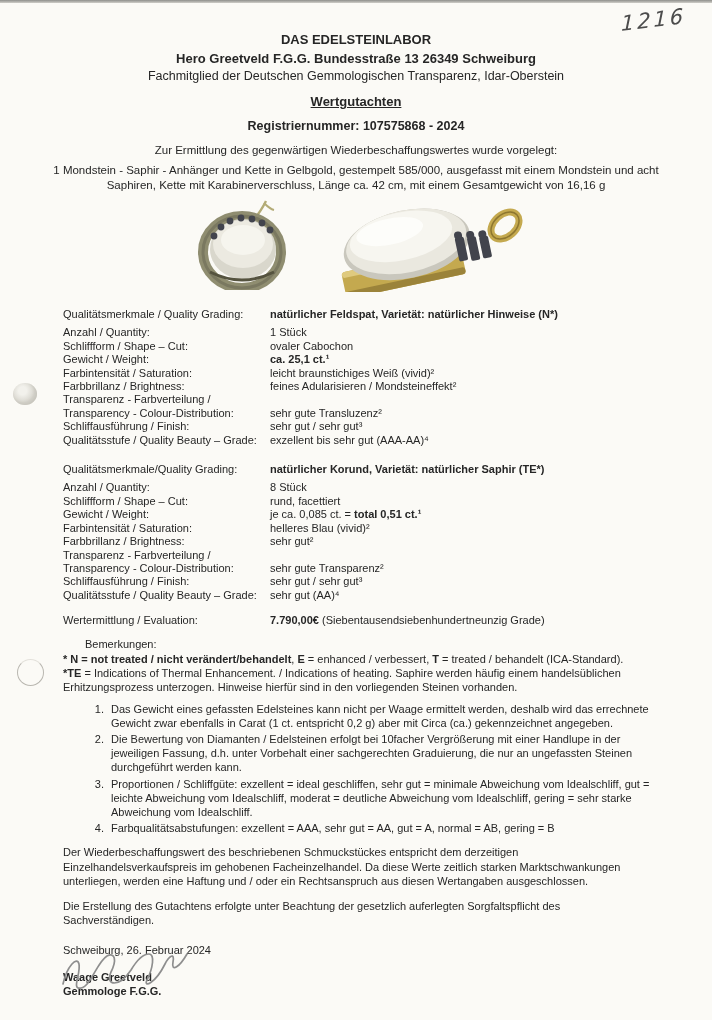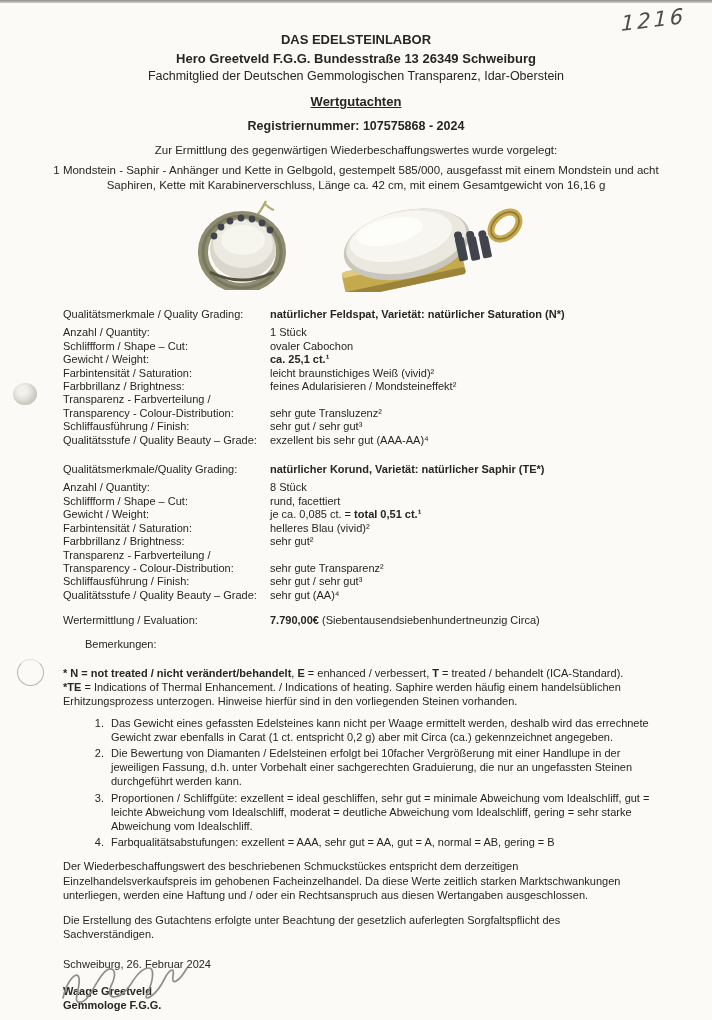--- a/index.html
+++ b/index.html
@@ -28,21 +28,21 @@
     align-items:center;gap:16px;}
   .content{margin:0 62px 0 63px;}
   .grow{display:flex;font-size:11px;line-height:13.4px;}
   .col-label{width:207px;flex-shrink:0;}
   .col-value{flex:1;}
   .bold{font-weight:bold;}
   .grading-block{margin-top:16px;}
   .grading-block .rows{margin-top:5px;}
   .eval-row{margin-top:12px;}
   .remarks{margin-top:9px;font-size:11px;line-height:14px;}
-  .remarks-title{margin-bottom:15px;padding-left:22px;}
+  .remarks-title{margin-bottom:1px;padding-left:22px;}
   .notes{margin:8px 0 0 0;padding:0 0 0 44px;font-size:11px;line-height:14.2px;}
   .notes li{margin-top:2px;padding-left:4px;}
   .closing{font-size:11px;line-height:14.5px;}
   .closing p{margin:10px 0 0 0;}
   .date-line{font-size:11px;margin-top:16px;}
   .sigblock{position:relative;margin-top:14px;font-size:11px;line-height:14.5px;}
   .sig-svg{position:absolute;left:-6px;top:-26px;pointer-events:none;}
   .sig-name,.sig-line2,.sig-line4{font-weight:bold;}
   .hole-punch{position:absolute;left:17px;top:659px;width:27px;height:27px;
     border-radius:50%;border:1.5px solid #b9b7b0;
@@ -113,21 +113,21 @@
         <ellipse cx="184" cy="44" rx="16" ry="11" transform="rotate(-30 184 44)" fill="none" stroke="#8d7630" stroke-width="1.5"></ellipse>
       </g>
     </svg>
   </div>
 
   <div class="content">
     <div>
         <div class="grading-block">
           <div class="grow">
             <span class="col-label">Qualitätsmerkmale / Quality Grading:</span>
-            <span class="col-value bold">natürlicher Feldspat, Varietät: natürlicher Saturation (N*)</span>
+            <span class="col-value bold">natürlicher Feldspat, Varietät: natürlicher Hinweise (N*)</span>
           </div>
           <div class="rows">
             <div class="grow">
               <span class="col-label">Anzahl / Quantity:</span>
               <span class="col-value"><span>1 Stück</span></span>
             </div>
             <div class="grow">
               <span class="col-label">Schliffform / Shape – Cut:</span>
               <span class="col-value"><span>ovaler Cabochon</span></span>
             </div>
@@ -202,21 +202,21 @@
             <div class="grow">
               <span class="col-label">Qualitätsstufe / Quality Beauty – Grade:</span>
               <span class="col-value"><span>sehr gut (AA)⁴</span></span>
             </div>
           </div>
         </div>
       </div>
 
     <div class="grow eval-row">
       <span class="col-label">Wertermittlung / Evaluation:</span>
-      <span class="col-value"><span class="bold">7.790,00€</span><span> (Siebentausendsiebenhundertneunzig Circa)</span></span>
+      <span class="col-value"><span class="bold">7.790,00€</span><span> (Siebentausendsiebenhundertneunzig Grade)</span></span>
     </div>
 
     <div class="remarks">
       <div class="remarks-title">Bemerkungen:</div>
       <div>
           <div><span class="bold">* N = not treated / nicht verändert/behandelt</span><span>, </span><span class="bold">E</span><span> = enhanced / verbessert, </span><span class="bold">T</span><span> = treated / behandelt (ICA-Standard).</span></div>
           <div><span class="bold">*TE</span><span> = Indications of Thermal Enhancement. / Indications of heating. Saphire werden häufig einem handelsüblichen Erhitzungsprozess unterzogen. Hinweise hierfür sind in den vorliegenden Steinen vorhanden.</span></div>
         </div>
     </div>
 

